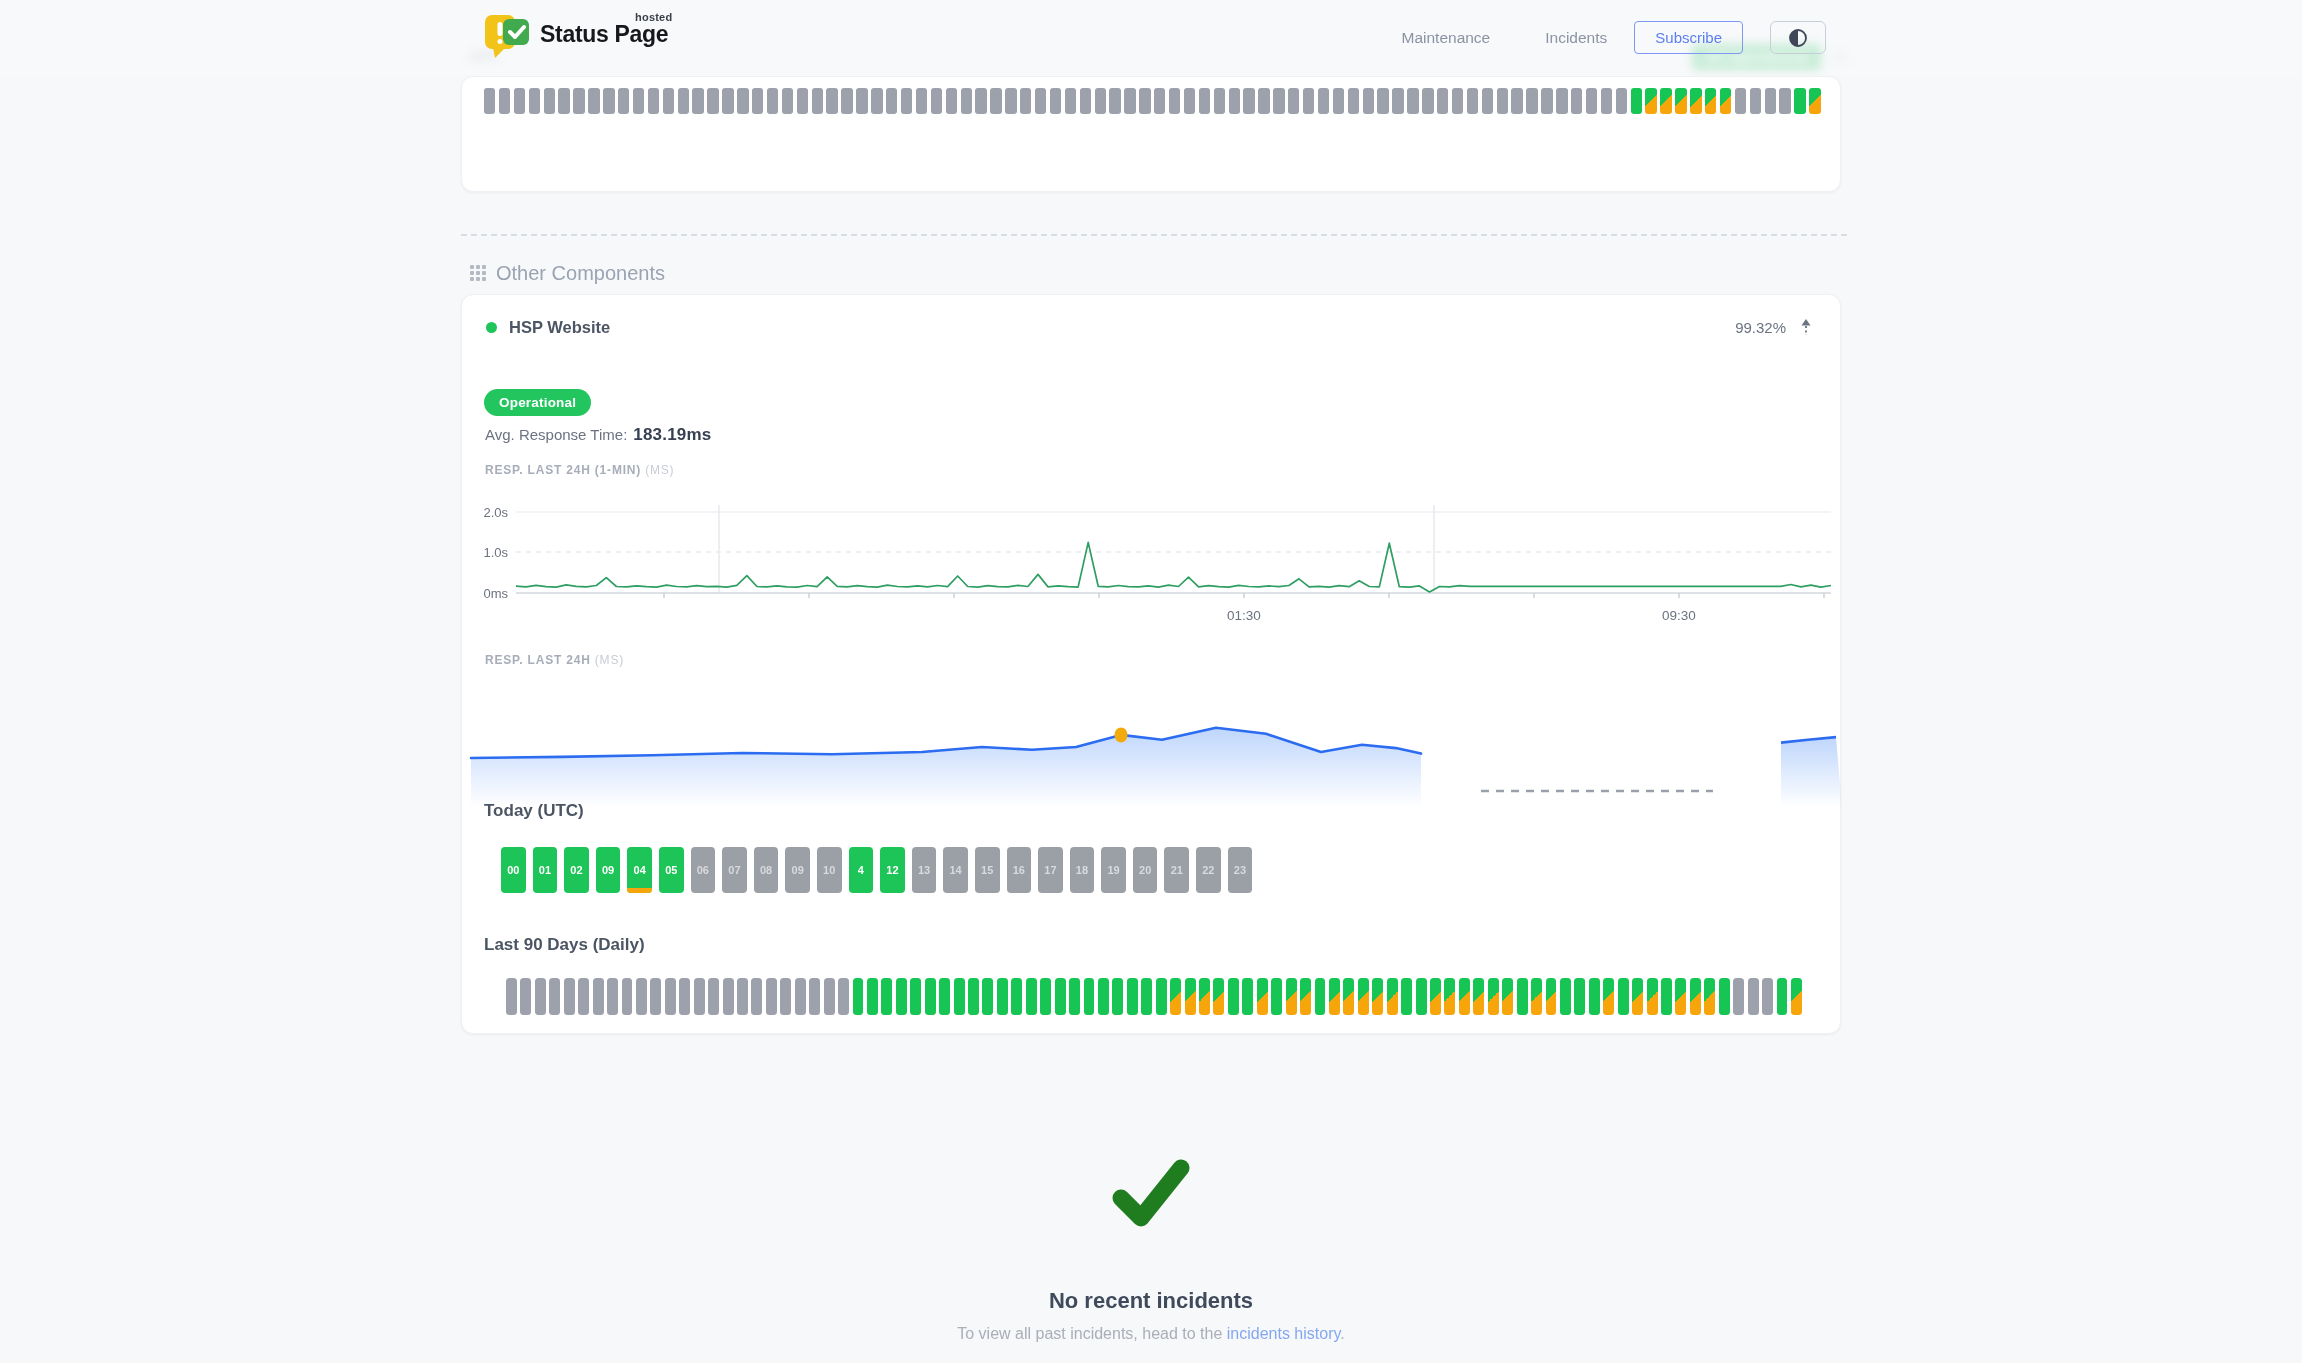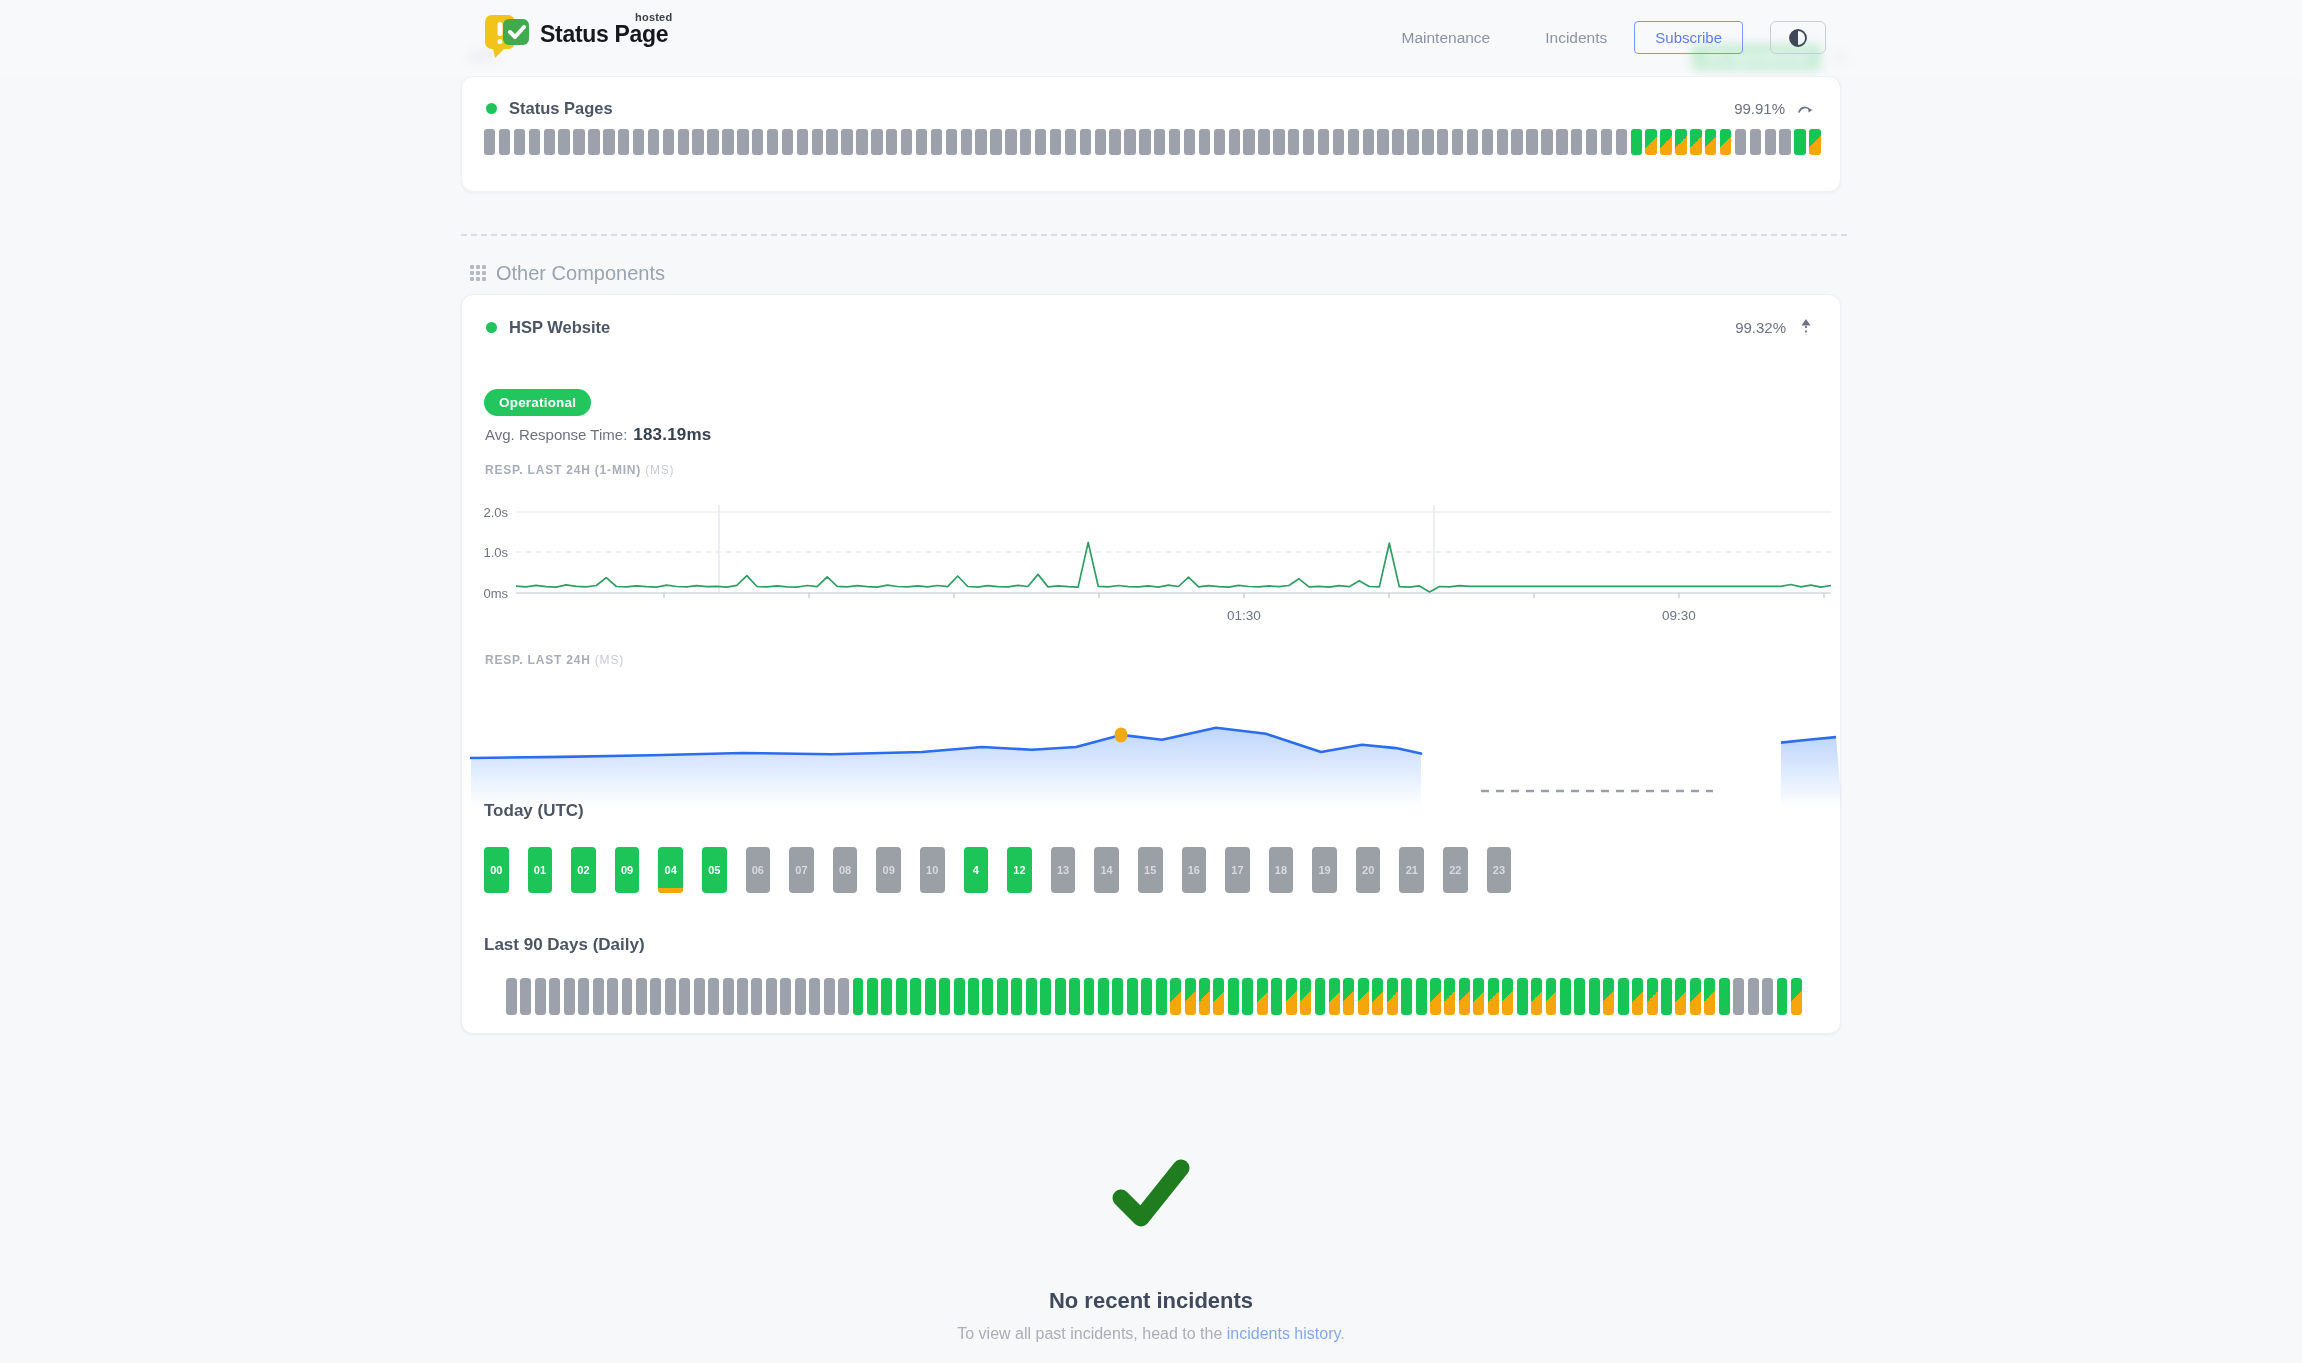--- a/index.html
+++ b/index.html
@@ -54,21 +54,21 @@
   .lbl1{top:168px;} .lbl2{top:358px;}
 
   .chart1{position:absolute;top:186px;left:0;}
   .chart2{position:absolute;top:388px;left:0;}
   .ylab{font-size:13px;fill:#6b7280;}
   .xlab{font-size:13.5px;fill:#6b7280;}
 
   .sub-title{position:absolute;left:22px;font-size:17px;font-weight:600;color:#4b5563;}
   .t-today{top:506px;} .t-90{top:640px;}
 
-  .hours{position:absolute;left:22px;top:552px;display:flex;gap:19px;align-items:center;}
+  .hours{position:absolute;left:39px;top:552px;display:flex;gap:7px;align-items:center;}
   .hour{position:relative;width:24.6px;height:46px;border-radius:4px;display:flex;align-items:center;justify-content:center;font-size:11px;font-weight:600;}
   .hour.up{background:#1dc457;color:#fff;}
   .hour.off{background:#9b9fa6;color:#d8dadd;}
   .hour .marker{position:absolute;left:0;right:0;bottom:0;height:5px;background:#f6a50b;border-radius:0 0 4px 4px;}
 
   .daily{position:absolute;left:22px;right:19px;top:672px;display:flex;gap:3.5px;}
   .daily .bar{flex:1;height:37px;border-radius:3.5px;}
 
   .footer{position:absolute;left:0;right:0;top:1156px;text-align:center;}
   .footer-title{margin-top:52px;font-size:22px;font-weight:600;color:#3f4a5c;}
@@ -86,33 +86,20 @@
       <span class="group-label">API</span>
       <span class="overall">
         <span class="badge-green">All Operational</span>
         <svg width="18" height="13" viewBox="0 0 18 13">
           <polyline points="2,10 9,3 16,10" fill="none" stroke="#a7aeba" stroke-width="2" stroke-linecap="round" stroke-linejoin="round"></polyline>
         </svg>
       </span>
     </div>
 
     <div class="card card1">
-      <div class="comp-row">
-        <span class="comp-left">
-          <span class="dot"></span>
-          <span class="comp-name">Status Pages</span>
-        </span>
-        <span class="comp-right">
-          <span class="uptime">99.91%</span>
-          <svg width="17" height="14" viewBox="0 0 17 14">
-            <path d="M2 10 C4 5, 10 4, 13 8" fill="none" stroke="#6b7280" stroke-width="1.6" stroke-linecap="round"></path>
-            <polygon points="11.2,6.4 15.6,7.8 11.6,10.4" fill="#6b7280"></polygon>
-          </svg>
-        </span>
-      </div>
       <div class="bars">
           <div class="bar g"></div>
           <div class="bar g"></div>
           <div class="bar g"></div>
           <div class="bar g"></div>
           <div class="bar g"></div>
           <div class="bar g"></div>
           <div class="bar g"></div>
           <div class="bar g"></div>
           <div class="bar g"></div>

